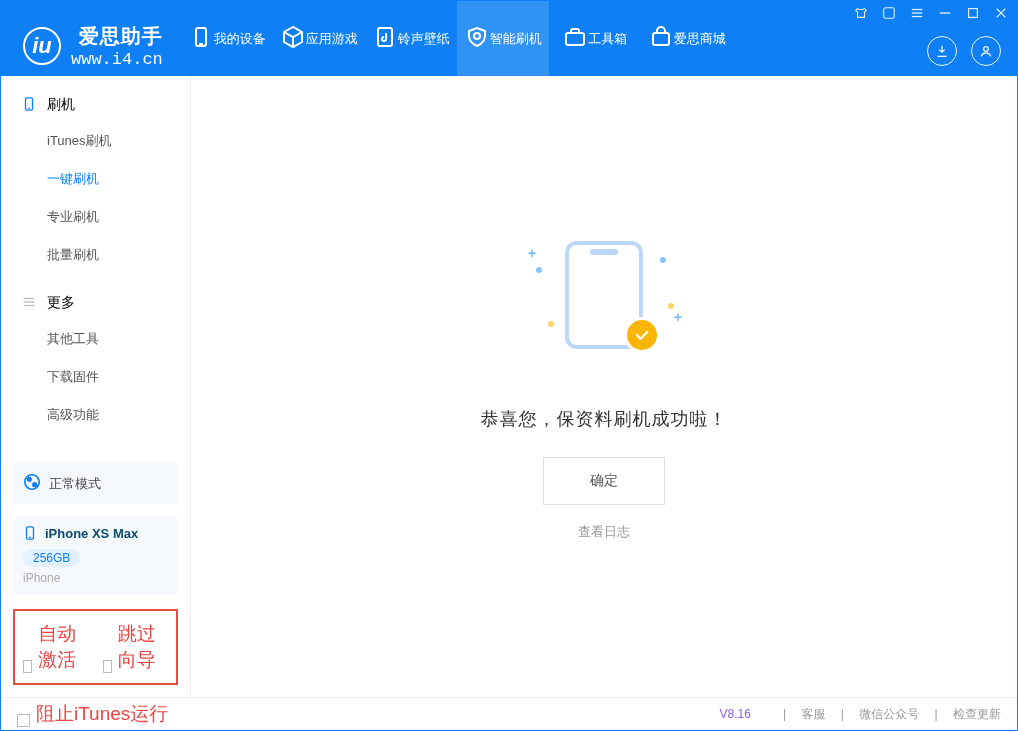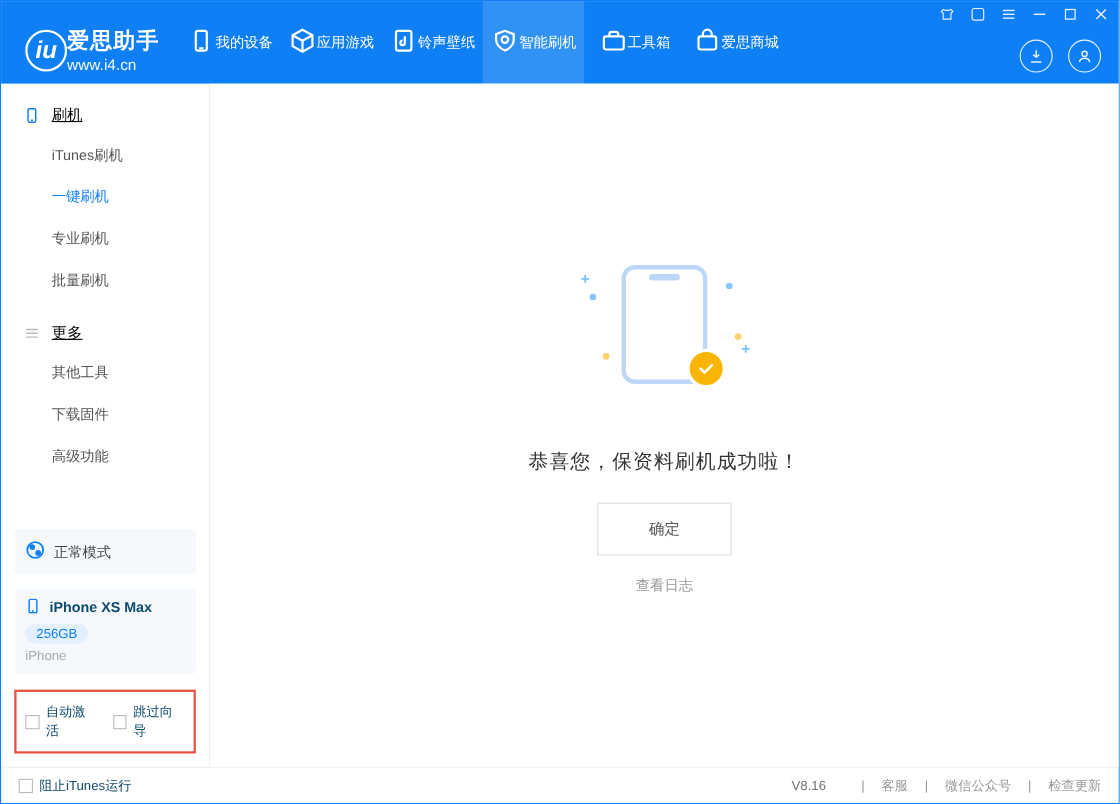--- a/index.html
+++ b/index.html
@@ -3,49 +3,49 @@
 <meta charset="utf-8">
 <style>
 * { box-sizing: border-box; margin: 0; padding: 0; }
 body { font-family: "Microsoft YaHei", "PingFang SC", sans-serif; font-size: 13px; color: #333; background: #fff; }
 .window { width: 1018px; height: 731px; border: 1px solid #0e7ff5; display: flex; flex-direction: column; background: #fff; margin: 0 auto; }
 
 
 .header { height: 75px; background: linear-gradient(to right, #0e7ff5, #0e7ff5); display: flex; align-items: stretch; color: #fff; position: relative; }
 .logo-area { display: flex; align-items: center; padding: 14px 18px 0 22px; }
 .logo-circle { width: 38px; height: 38px; border: 2.5px solid #fff; border-radius: 50%; display: flex; align-items: center; justify-content: center; font-weight: bold; font-size: 22px; font-style: italic; }
-.logo-text { display: flex; flex-direction: column; }
+.logo-text { margin-left: 10px; display: flex; flex-direction: column; align-items: flex-end; }
 .logo-text .title { font-size: 20px; font-weight: bold; letter-spacing: 1px; }
-.logo-text .sub { font-size: 14px; opacity: 0.95; }
+.logo-text .sub { font-size: 17px; opacity: 0.95; font-family: Liberation Mono, monospace; }
 .nav { display: flex; align-items: stretch; }
 .nav-item { width: 92px; display: flex; align-items: center; justify-content: center; cursor: pointer; color: #fff; position: relative; }
 .nav-item.active { background: rgba(255,255,255,0.15); }
 .nav-item .icon { width: 26px; height: 26px; margin-bottom: 4px; display:flex; align-items:center; justify-content:center; }
 .nav-item .label { font-size: 13px; }
 .win-controls-top { position: absolute; top: 4px; right: 8px; display: flex; gap: 12px; }
 .win-controls-top span { width: 16px; height: 16px; cursor: pointer; display:flex; align-items:center; justify-content:center; color:#fff; opacity:0.9; }
 .win-controls-bottom { position: absolute; bottom: 10px; right: 16px; display: flex; gap: 14px; }
 .circle-btn { width: 30px; height: 30px; border: 1.8px solid #fff; border-radius: 50%; display:flex; align-items:center; justify-content:center; cursor:pointer; opacity:0.9; }
 
 
 .body { flex: 1; display: flex; overflow: hidden; }
 .sidebar { width: 190px; border-right: 1px solid #eee; display: flex; flex-direction: column; background:#fff; }
 .side-section { padding: 12px 0 0 0; }
-.side-header { display: flex; align-items: center; padding: 8px 20px; font-size: 14px; color: #000; font-weight: 500; text-decoration: underline; }
+.side-header { display: flex; padding: 8px 20px; font-size: 14px; color: #000; font-weight: 500; }
 .side-header .sh-icon { width: 16px; height: 16px; margin-right: 10px; display:flex; align-items:center; justify-content:center; }
 .side-item { padding: 10px 20px 10px 46px; font-size: 13px; color: #555; cursor: pointer; }
 .side-item.active { color: #0e7ff5; }
 .side-spacer { flex: 1; }
 .mode-card, .device-box { margin: 6px 12px; padding: 10px 10px; background: #f5f8fc; border-radius: 4px; font-size: 13px; color: #444; }
 .mode-card { display:flex; align-items:center; gap:8px; }
 .device-box .dev-row { display:flex; align-items:flex-start; gap:8px; font-weight:bold; color:#0c4a6e; }
 .device-box .capacity { display:inline-block; margin-top:6px; padding:2px 10px; border-radius:10px; background:#e3f0ff; color:#0e7ff5; font-size:12px; }
 .device-box .model { color:#aaa; font-size:12px; margin-top:4px; }
 .highlight-box { margin: 8px 12px 12px 12px; padding: 10px 8px; border: 2px solid #e74c3c; display:flex; gap:14px; align-items:center; }
-.chk { display:flex; align-items:center; gap:6px; font-size:12px; color:#0c4a6e; cursor:pointer; }
+.chk { display:flex; align-items:flex-end; gap:6px; font-size:19px; color:#ef4444; cursor:pointer; }
 .chk .box { width:13px; height:13px; border:1px solid #bbb; background:#fff; }
 
 
 .main { flex:1; display:flex; flex-direction:column; align-items:center; justify-content:center; background:#fff; position:relative; }
 .result-illus { position:relative; width:160px; height:130px; }
 .phone-frame { position:absolute; left:50%; top:8px; transform:translateX(-50%); width:78px; height:108px; border:4px solid #bcd7f7; border-radius:12px; background:#fff; }
 .phone-frame::before { content:""; position:absolute; top:4px; left:50%; transform:translateX(-50%); width:28px; height:6px; background:#bcd7f7; border-radius:3px; }
 .check-badge { position:absolute; right:24px; bottom:10px; width:36px; height:36px; background:#f9b500; border-radius:50%; border:3px solid #fff; display:flex; align-items:center; justify-content:center; }
 .check-badge svg { width:18px; height:18px; }
 .dot { position:absolute; width:6px; height:6px; border-radius:50%; }
@@ -57,21 +57,21 @@
 .p1 { left:4px; top:12px; }
 .p2 { right:2px; bottom:38px; }
 .result-msg { margin-top:44px; font-size:18px; color:#333; letter-spacing:1px; }
 .ok-btn { margin-top:26px; width:122px; height:48px; border:1px solid #ddd; background:#fff; color:#555; font-size:14px; cursor:pointer; }
 .log-link { margin-top:18px; color:#999; font-size:13px; cursor:pointer; }
 
 
 .footer { height: 30px; border-top:1px solid #eee; display:flex; align-items:center; padding:16px 16px; font-size:12px; color:#999; }
 .footer .left { display:flex; align-items:center; gap:6px; }
 .footer .spacer { flex:1; }
-.footer .ver { color:#737373; margin-right:20px; }
+.footer .ver { color:#8b5cf6; margin-right:20px; }
 .footer .links span { color:#999; cursor:pointer; }
 .footer .sep { color:#ddd; margin:0 12px; }
 </style>
 </head>
 <body>
 
 <div class="window">
 
   <div class="header">
     <div class="logo-area">

